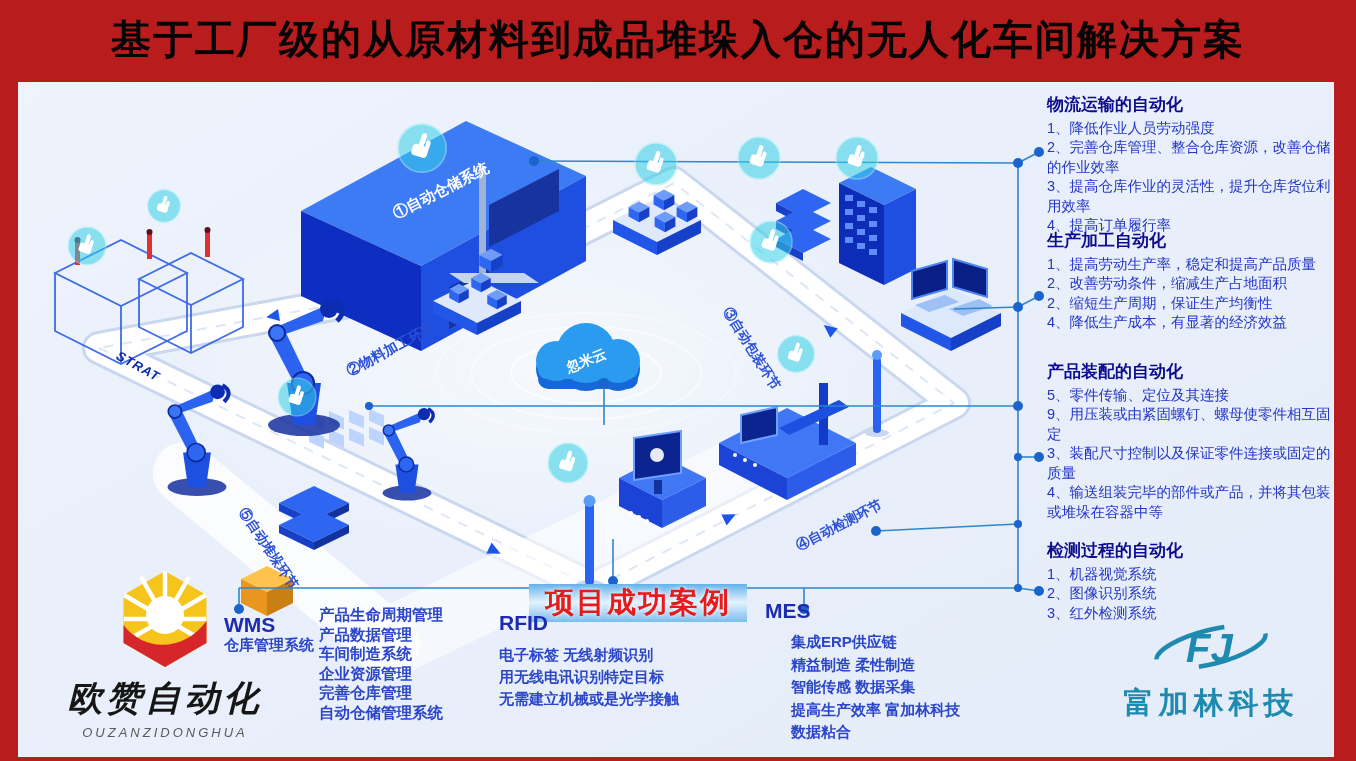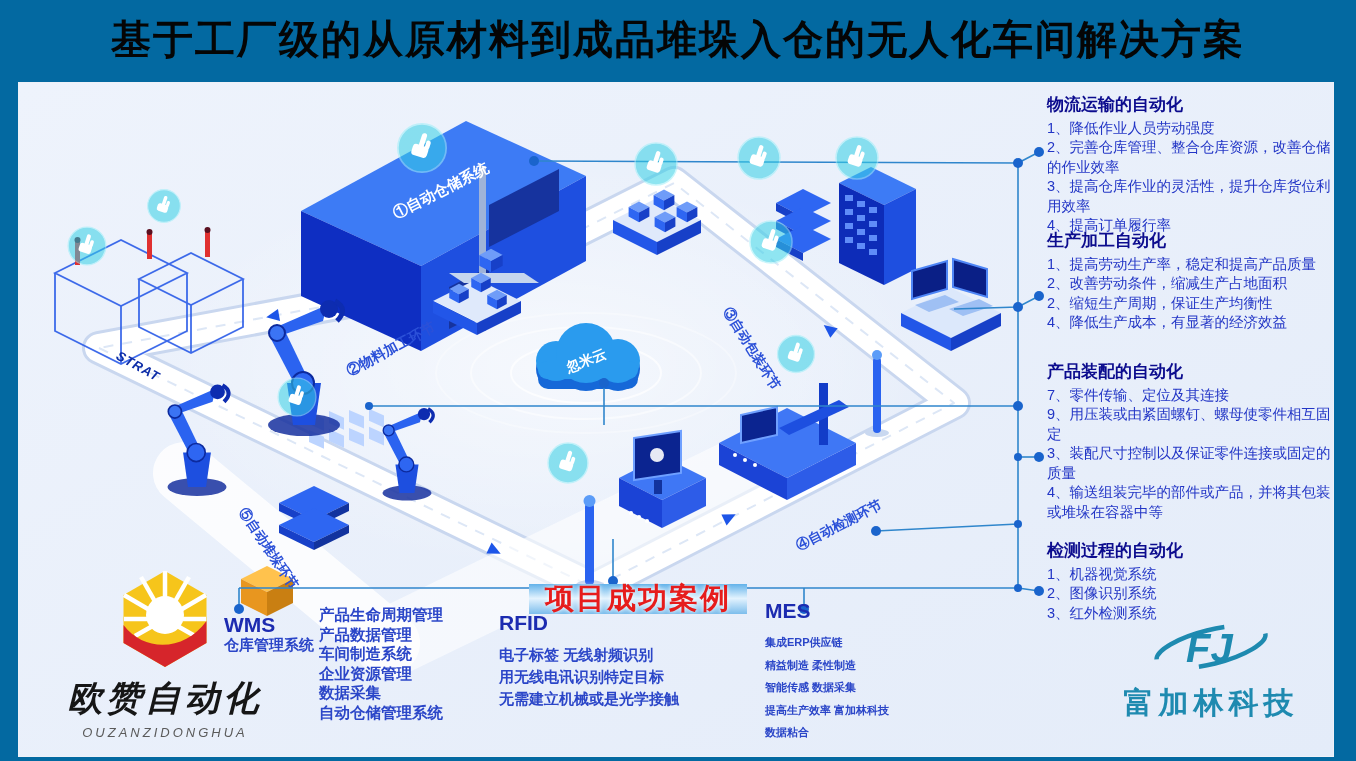--- a/index.html
+++ b/index.html
@@ -1,50 +1,50 @@
 <!DOCTYPE html>
 <html><head>
 <meta charset="utf-8">
 <style>
   html,body{margin:0;padding:0;background:#fff;}
-  .page{position:relative;width:1356px;height:761px;background:#0369a1;overflow:hidden;
+  .page{position:relative;width:1356px;height:761px;background:#b91c1c;overflow:hidden;
         font-family:"Liberation Sans",sans-serif;}
   .title{position:absolute;top:12px;left:0;width:100%;text-align:center;
          font-family:"Liberation Serif",serif;font-weight:900;font-size:40px;
          color:#050505;letter-spacing:2px;}
   .panel{position:absolute;left:18px;top:82px;width:1314px;height:673px;
          background:
            radial-gradient(closest-side at 40% 42%, rgba(255,255,255,.55), rgba(255,255,255,0) 72%),
            linear-gradient(150deg,#eef3fc,#e4ecf9);
          border:1px solid #eef1f8;}
   .panel svg.diagram{position:absolute;left:0;top:0;}
 
   
   .sec{position:absolute;left:1028px;width:288px;}
   .sec h3{margin:0 0 3px 0;font-size:17px;font-weight:800;color:#0c0c8e;}
   .sec .it{font-size:14.5px;font-weight:400;color:#2336c6;line-height:1.34;}
 
   
-  .banner{position:absolute;left:510px;top:501px;width:218px;height:30px;
+  .banner{position:absolute;left:510px;top:501px;width:218px;height:38px;
           display:flex;align-items:center;justify-content:center;
           background:linear-gradient(180deg,#63b2ea 0%,#e3f3fe 48%,#7cbdec 100%);
           font-size:29px;font-weight:900;color:#e61c1c;letter-spacing:2px;
           text-shadow:0 0 4px #ffffff;}
   .kv-head{font-size:21px;font-weight:800;color:#1c2bb0;line-height:1.1;}
   .kv-sub{font-size:15px;font-weight:700;color:#2b46c8;}
   .blist .li{font-size:15.5px;font-weight:700;color:#2b46c8;}
   .wms-block{position:absolute;left:205px;top:530px;}
   .wms-list{position:absolute;left:300px;top:522px;}
   .wms-list .li{line-height:19.5px;}
   .rfid-block{position:absolute;left:480px;top:528px;}
   .rfid-block .items{margin-top:10px;}
   .rfid-block .li{line-height:22px;font-size:15px;}
   .mes-block{position:absolute;left:746px;top:516px;}
   .mes-block .items{margin-top:9px;}
-  .mes-block .li{line-height:22.5px;font-size:11px;}
+  .mes-block .li{line-height:22.5px;font-size:15px;margin-left:26px;}
 
   
   .logo-l{position:absolute;left:26px;top:486px;width:240px;text-align:center;font-style:italic;}
   .logo-l .name{font-size:35px;font-weight:900;color:#161616;letter-spacing:4px;margin-top:2px;}
   .logo-l .sub{font-size:13px;color:#5a5a5a;letter-spacing:3px;margin-top:3px;}
   .logo-r{position:absolute;left:1082px;top:534px;width:220px;text-align:center;}
   .logo-r .name{font-size:30px;font-weight:900;color:#1e8ab0;letter-spacing:5px;margin-top:2px;}
 </style>
 </head>
 <body>
@@ -329,21 +329,21 @@
     </div>
     <div class="sec" style="top:146px">
       <h3>生产加工自动化</h3>
       <div class="it">1、提高劳动生产率，稳定和提高产品质量</div>
       <div class="it">2、改善劳动条件，缩减生产占地面积</div>
       <div class="it">2、缩短生产周期，保证生产均衡性</div>
       <div class="it">4、降低生产成本，有显著的经济效益</div>
     </div>
     <div class="sec" style="top:277px">
       <h3>产品装配的自动化</h3>
-      <div class="it">7、零件传输、定位及其连接</div>
+      <div class="it">5、零件传输、定位及其连接</div>
       <div class="it">9、用压装或由紧固螺钉、螺母使零件相互固定</div>
       <div class="it">3、装配尺寸控制以及保证零件连接或固定的质量</div>
       <div class="it">4、输送组装完毕的部件或产品，并将其包装或堆垛在容器中等</div>
     </div>
     <div class="sec" style="top:456px">
       <h3>检测过程的自动化</h3>
       <div class="it">1、机器视觉系统</div>
       <div class="it">2、图像识别系统</div>
       <div class="it">3、红外检测系统</div>
     </div>
@@ -352,21 +352,21 @@
 
     <div class="wms-block">
       <div class="kv-head">WMS</div>
       <div class="kv-sub">仓库管理系统</div>
     </div>
     <div class="wms-list blist">
       <div class="li">产品生命周期管理</div>
       <div class="li">产品数据管理</div>
       <div class="li">车间制造系统</div>
       <div class="li">企业资源管理</div>
-      <div class="li">数据采集</div>
+      <div class="li">完善仓库管理</div>
       <div class="li">自动仓储管理系统</div>
     </div>
 
     <div class="rfid-block blist">
       <div class="kv-head">RFID</div>
       <div class="items">
         <div class="li">电子标签 无线射频识别</div>
         <div class="li">用无线电讯识别特定目标</div>
         <div class="li">无需建立机械或是光学接触</div>
       </div>

